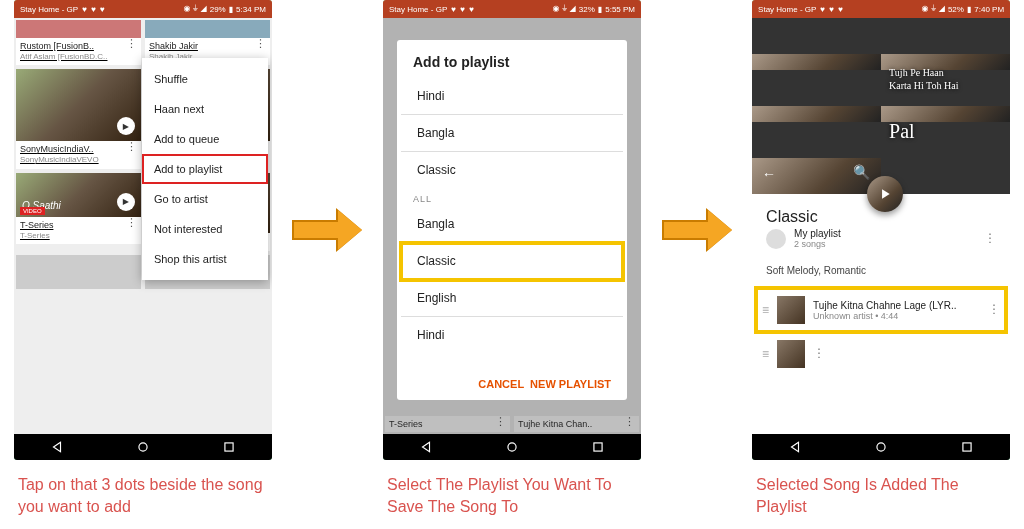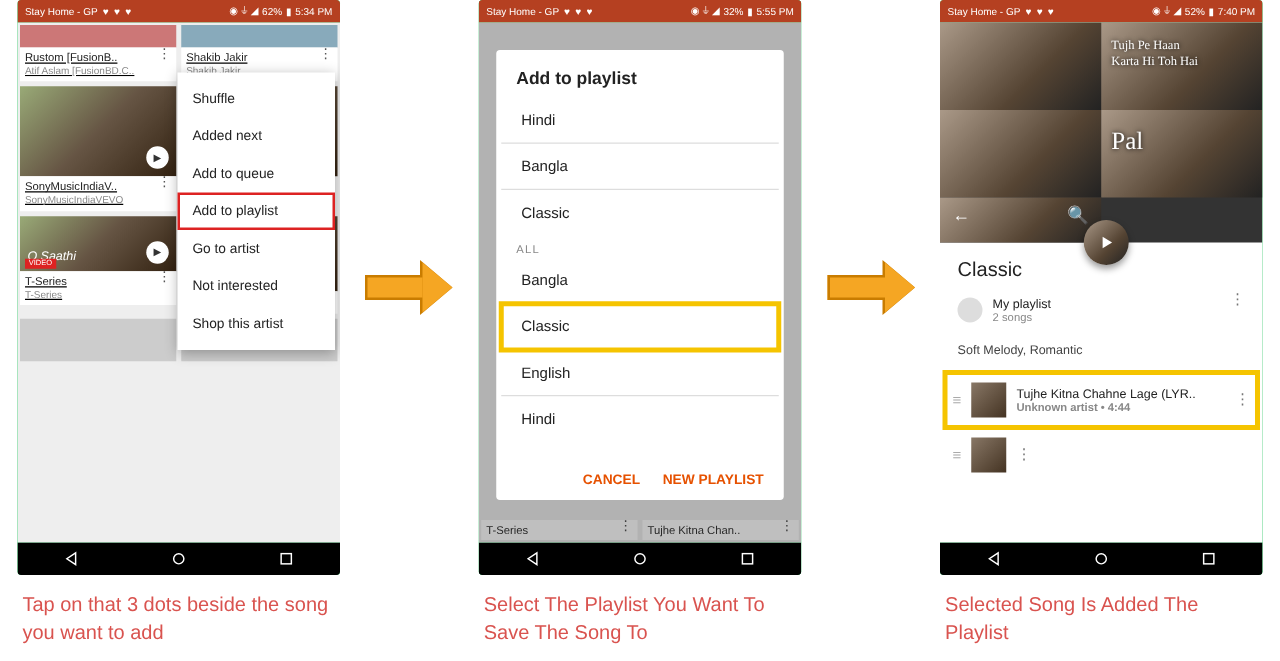--- a/index.html
+++ b/index.html
@@ -54,21 +54,21 @@
     border-top:22px solid transparent;
     border-bottom:22px solid transparent;
     border-left:26px solid #c97c00;
     z-index:-1;
   }
 
   
   .phone {
     width: 258px;
     height: 460px;
-    background: #22c55e;
+    background: #86efac;
     border-radius: 3px;
     overflow: hidden;
     display: flex;
     flex-direction: column;
     position: relative;
   }
   .status-bar {
     height: 18px;
     background: #b54021;
     color: #fff;
@@ -177,38 +177,38 @@
   .pl-section {
     font-size:9px; color:#888;
     padding:6px 4px 2px 16px;
     letter-spacing:1px;
   }
   .pl-item.yellow {
     outline:4px solid #f5c400;
     outline-offset:-2px;
   }
   .dlg-actions {
-    display:flex; justify-content:flex-end; gap:18px;
+    display:flex; justify-content:flex-end; gap:6px;
     padding:10px 16px 6px 0;
     margin-top:auto;
   }
   .dlg-btn {
     font-size:11px; font-weight:700; color:#e65100;
   }
 
   
   .hdr-img {
     height:176px;
     background:#333;
     display:grid;
     grid-template-columns:1fr 1fr;
     grid-template-rows:1fr 1fr;
     position:relative;
   }
-  .hdr-img > div { background:linear-gradient(135deg,#a98 0%,#543 60%,#222 100%); position:relative;}
+  .hdr-img > div { background:linear-gradient(135deg,#a98 0%,#543 60%,#222 100%); position:relative;margin-top:36px;}
   .hdr-img .txt-overlay {
     position:absolute; top:12px; left:8px; color:#fff; font-family:cursive; font-size:10px; line-height:1.3; text-shadow:0 0 4px #000;
   }
   .hdr-topbar {
     position:absolute; top:0; left:0; right:0;
     display:flex; justify-content:space-between;
     padding:6px 10px; z-index:3;
   }
   .hdr-topbar span { color:#fff; font-size:14px; }
   .fab {
@@ -216,42 +216,42 @@
     width:36px;height:36px;border-radius:50%;
     background:#ff5722;
     display:flex;align-items:center;justify-content:center;
     box-shadow:0 3px 6px rgba(0,0,0,.4);
     z-index:4;
   }
   .fab svg { fill:#fff; }
   .plist-body { background:#fff; padding:14px 14px 4px 14px;}
   .plist-name { font-size:16px; font-weight:500; color:#222; }
   .plist-row {
-    display:flex; gap:8px; margin-top:12px;
+    display:flex; align-items:center; gap:8px; margin-top:2px;
   }
   .plist-row .av { width:20px;height:20px;border-radius:50%;background:#ddd;}
   .plist-meta .t { font-size:10px; color:#222;}
   .plist-meta .s { font-size:9px; color:#888;}
   .plist-tags { font-size:10px; color:#444; margin-top:16px;}
 
   .songs { padding:6px 6px 0 6px; background:#fff;}
   .song-item {
     display:flex; align-items:center; gap:8px;
     padding:6px 4px;
   }
   .song-item.yellow {
     outline:4px solid #f5c400;
     outline-offset:0;
     margin:4px 0;
   }
   .drag { color:#aaa; font-size:12px;}
   .thumb { width:28px;height:28px;background:linear-gradient(135deg,#876,#432);}
   .song-txt { flex:1; min-width:0;}
   .song-txt .t { font-size:10px; color:#222; white-space:nowrap; overflow:hidden; text-overflow:ellipsis;}
-  .song-txt .s { font-size:9px; color:#888;font-weight:bold;}
+  .song-txt .s { font-size:9px; color:#888;}
   .song-dots { color:#777; font-size:12px; line-height:0.3;}
 
   .caption {
     color:#d9534f;
     font-size:16px;
     text-align:left;
     margin-top:14px;
     width:250px;
     line-height:1.35;
   }
@@ -261,21 +261,21 @@
 
 <div class="step">
   <div class="phone">
     <div class="status-bar">
       <div class="status-left">
         <span>Stay Home - GP</span>
         <span class="status-icons">♥ ♥ ♥</span>
       </div>
       <div class="status-right">
         <span>◉ ⏚ ◢</span>
-        <span>62%</span>
+        <span>29%</span>
         <span>▮</span>
         <span>5:34 PM</span>
       </div>
     </div>
     <div class="screen">
       <div class="grid">
 
         <div>
           <div class="tile" style="height:18px;background:#c77;"></div>
           <div class="tile-label">
@@ -332,21 +332,21 @@
         <div>
             <div class="tile" style="height:34px;background:#ccc"></div>
           </div>
         <div>
             <div class="tile" style="height:34px;background:#ccc"></div>
           </div>
       </div>
 
       <div class="context-menu">
         <div class="cm-item">Shuffle</div>
-        <div class="cm-item">Added next</div>
+        <div class="cm-item">Haan next</div>
         <div class="cm-item">Add to queue</div>
         <div class="cm-item hl">Add to playlist</div>
         <div class="cm-item">Go to artist</div>
         <div class="cm-item">Not interested</div>
         <div class="cm-item">Shop this artist</div>
       </div>
     </div>
     <div class="nav-bar">
       <svg class="nav-btn" viewBox="0 0 24 24">
           <path d="M18 4 L6 12 L18 20 Z" fill="none" stroke="#fff" stroke-width="2"></path>

